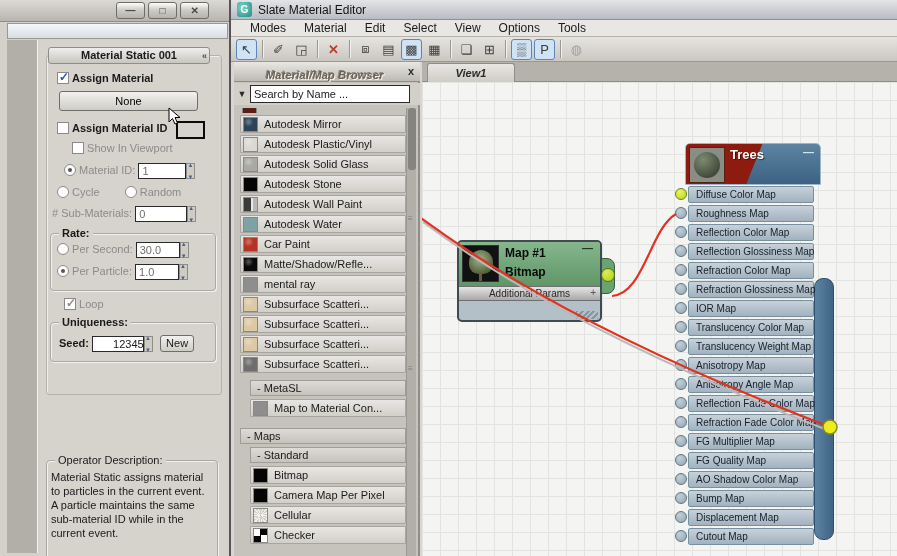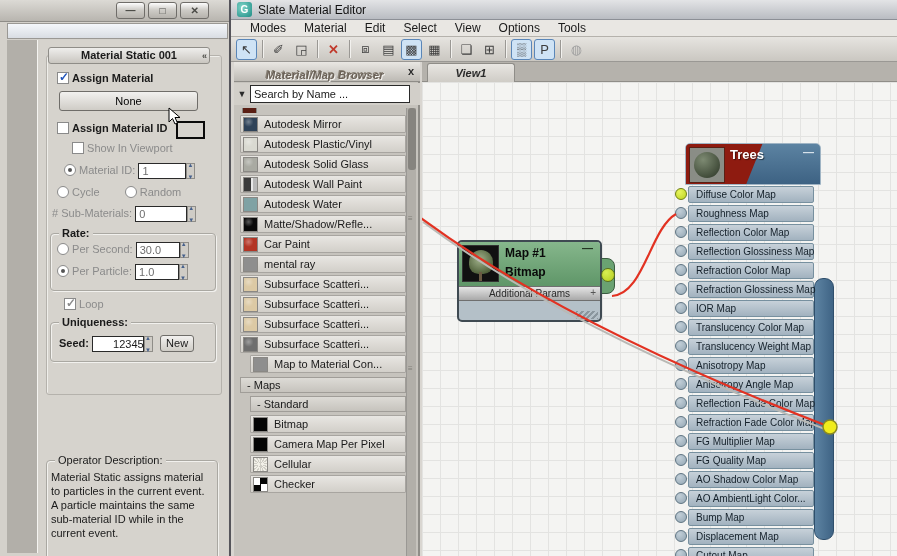--- a/index.html
+++ b/index.html
@@ -265,60 +265,65 @@
         </div>
         <div class="b-row">
           <span class="bicon" style="background: radial-gradient(circle at 35% 30%, rgba(255, 255, 255, 0.333), transparent 40%), rgb(217, 217, 209);"></span>
           <span>Autodesk Plastic/Vinyl</span>
         </div>
         <div class="b-row">
           <span class="bicon" style="background: radial-gradient(circle at 35% 30%, rgba(255, 255, 255, 0.333), transparent 40%), rgb(169, 170, 162);"></span>
           <span>Autodesk Solid Glass</span>
         </div>
         <div class="b-row">
+          <span class="bicon" style="background: rgb(5, 5, 5);"></span>
+          <span>Autodesk Stone</span>
+        </div>
+        <div class="b-row">
           <span class="bicon" style="background: linear-gradient(90deg, rgb(58, 58, 58) 0px, rgb(58, 58, 58) 55%, rgb(232, 232, 232) 55%, rgb(232, 232, 232) 70%, rgb(184, 184, 184) 70%);"></span>
           <span>Autodesk Wall Paint</span>
         </div>
         <div class="b-row">
           <span class="bicon" style="background: rgb(127, 162, 164);"></span>
           <span>Autodesk Water</span>
         </div>
         <div class="b-row">
+          <span class="bicon" style="background: radial-gradient(circle at 35% 30%, rgba(255, 255, 255, 0.333), transparent 40%), rgb(179, 52, 36);"></span>
+          <span>Car Paint</span>
+        </div>
+        <div class="b-row">
           <span class="bicon" style="background: radial-gradient(circle at 35% 30%, rgba(255, 255, 255, 0.333), transparent 40%), rgb(10, 10, 10);"></span>
           <span>Matte/Shadow/Refle...</span>
         </div>
         <div class="b-row">
-          <span class="bicon" style="background: radial-gradient(circle at 35% 30%, rgba(255, 255, 255, 0.333), transparent 40%), rgb(179, 52, 36);"></span>
-          <span>Car Paint</span>
-        </div>
-        <div class="b-row">
           <span class="bicon" style="background: rgb(142, 142, 142);"></span>
           <span>mental ray</span>
         </div>
         <div class="b-row">
           <span class="bicon" style="background: radial-gradient(circle at 35% 30%, rgba(255, 255, 255, 0.333), transparent 40%), rgb(220, 201, 164);"></span>
           <span>Subsurface Scatteri...</span>
         </div>
         <div class="b-row">
           <span class="bicon" style="background: radial-gradient(circle at 35% 30%, rgba(255, 255, 255, 0.333), transparent 40%), rgb(220, 201, 164);"></span>
           <span>Subsurface Scatteri...</span>
         </div>
         <div class="b-row">
           <span class="bicon" style="background: radial-gradient(circle at 35% 30%, rgba(255, 255, 255, 0.333), transparent 40%), rgb(220, 201, 164);"></span>
           <span>Subsurface Scatteri...</span>
         </div>
         <div class="b-row">
           <span class="bicon" style="background: radial-gradient(circle at 35% 30%, rgba(255, 255, 255, 0.333), transparent 40%), rgb(110, 110, 110);"></span>
           <span>Subsurface Scatteri...</span>
         </div>
+        <div class="b-grp" style="margin-left: 10px; margin-top: 7px;">- MetaSL</div>
         <div class="b-row" style="margin-left: 10px;">
           <span class="bicon" style="background: rgb(142, 142, 142);"></span>
           <span>Map to Material Con...</span>
         </div>
-        <div class="b-grp" style="margin-left: 0px; margin-top: 4px;">- Maps</div>
+        <div class="b-grp" style="margin-left: 0px; margin-top: 11px;">- Maps</div>
         <div class="b-grp" style="margin-left: 10px; margin-top: 2px;">- Standard</div>
         <div class="b-row" style="margin-left: 10px;">
           <span class="bicon" style="background: rgb(5, 5, 5);"></span>
           <span>Bitmap</span>
         </div>
         <div class="b-row" style="margin-left: 10px;">
           <span class="bicon" style="background: rgb(5, 5, 5);"></span>
           <span>Camera Map Per Pixel</span>
         </div>
         <div class="b-row" style="margin-left: 10px;">
@@ -364,21 +369,20 @@
           <div class="slot"><span class="sock"></span><span>IOR Map</span></div>
           <div class="slot"><span class="sock"></span><span>Translucency Color Map</span></div>
           <div class="slot"><span class="sock"></span><span>Translucency Weight Map</span></div>
           <div class="slot"><span class="sock"></span><span>Anisotropy Map</span></div>
           <div class="slot"><span class="sock"></span><span>Anisotropy Angle Map</span></div>
           <div class="slot"><span class="sock"></span><span>Reflection Fade Color Map</span></div>
           <div class="slot"><span class="sock"></span><span>Refraction Fade Color Map</span></div>
           <div class="slot"><span class="sock"></span><span>FG Multiplier Map</span></div>
           <div class="slot"><span class="sock"></span><span>FG Quality Map</span></div>
           <div class="slot"><span class="sock"></span><span>AO Shadow Color Map</span></div>
-          <div class="slot"><span class="sock"></span><span>AO AmbientLight Color...</span></div>
           <div class="slot"><span class="sock"></span><span>Bump Map</span></div>
           <div class="slot"><span class="sock"></span><span>Displacement Map</span></div>
           <div class="slot"><span class="sock"></span><span>Cutout Map</span></div>
         </div>
 
       <div id="map1" class="abs">
         <div id="map1-out"></div>
         <div id="map1-body">
           <div id="map1-hdr"></div>
           <div id="map1-thumb">

